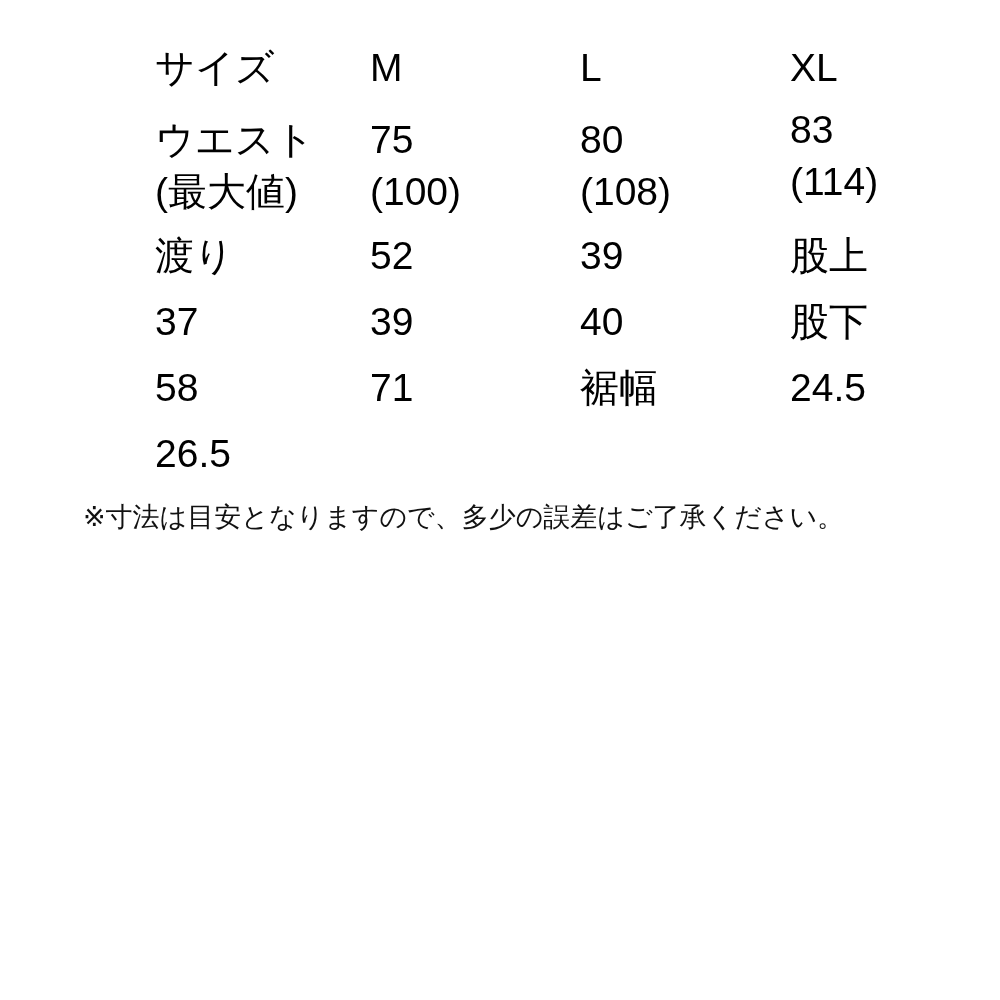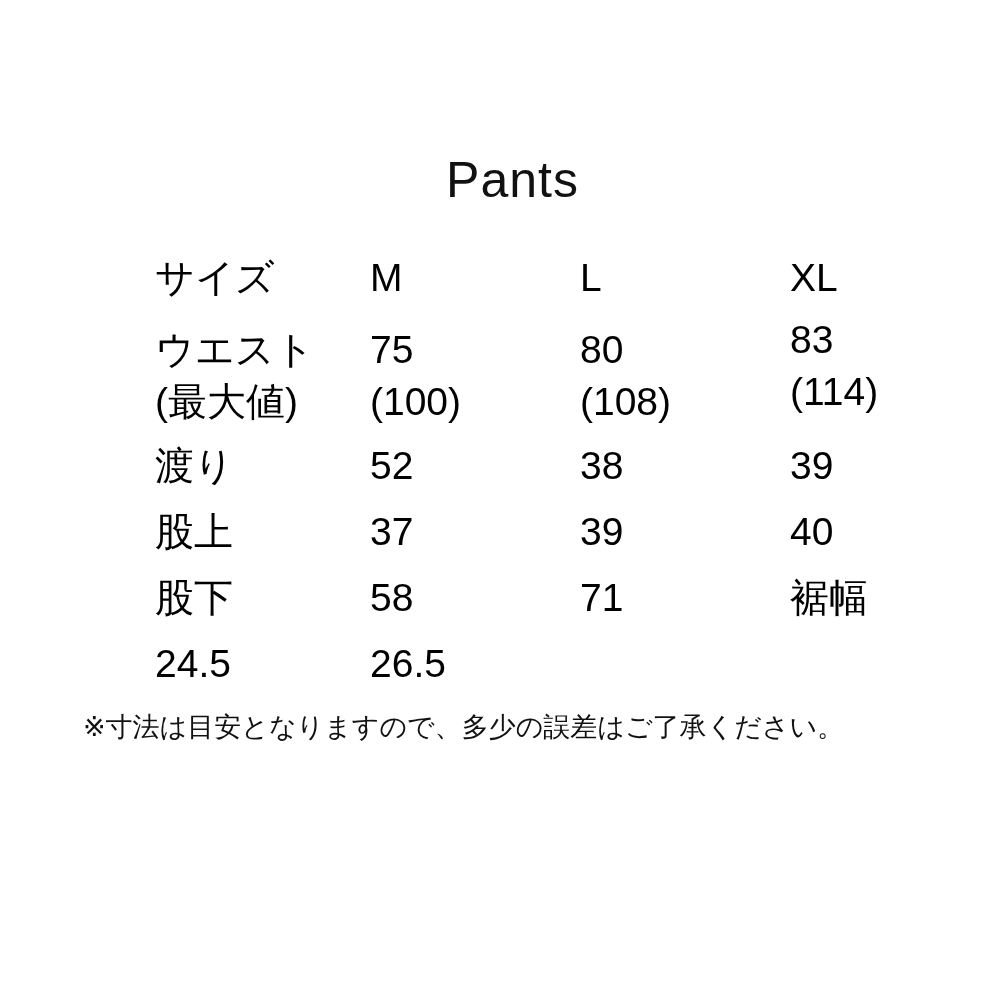--- a/index.html
+++ b/index.html
@@ -60,21 +60,20 @@
     color: #111111;
     white-space: nowrap;
   }
 </style>
 </head>
 <body>
 
 <div class="page">
   <div class="content">
 
-    <h1 class="title">Pants</h1>
 
     <div class="size-table">
 
       <div class="cell">サイズ</div>
       <div class="cell">M</div>
       <div class="cell">L</div>
       <div class="cell">XL</div>
 
       <div class="cell two-line">
         <div class="line">ウエスト</div>
@@ -88,21 +87,20 @@
         <div class="line">80</div>
         <div class="line">(108)</div>
       </div>
       <div class="cell two-line raise">
         <div class="line">83</div>
         <div class="line">(114)</div>
       </div>
 
       <div class="cell">渡り</div>
       <div class="cell">52</div>
-      <div class="cell">38</div>
       <div class="cell">39</div>
 
       <div class="cell">股上</div>
       <div class="cell">37</div>
       <div class="cell">39</div>
       <div class="cell">40</div>
 
       <div class="cell">股下</div>
       <div class="cell">58</div>
       <div class="cell">71</div>

